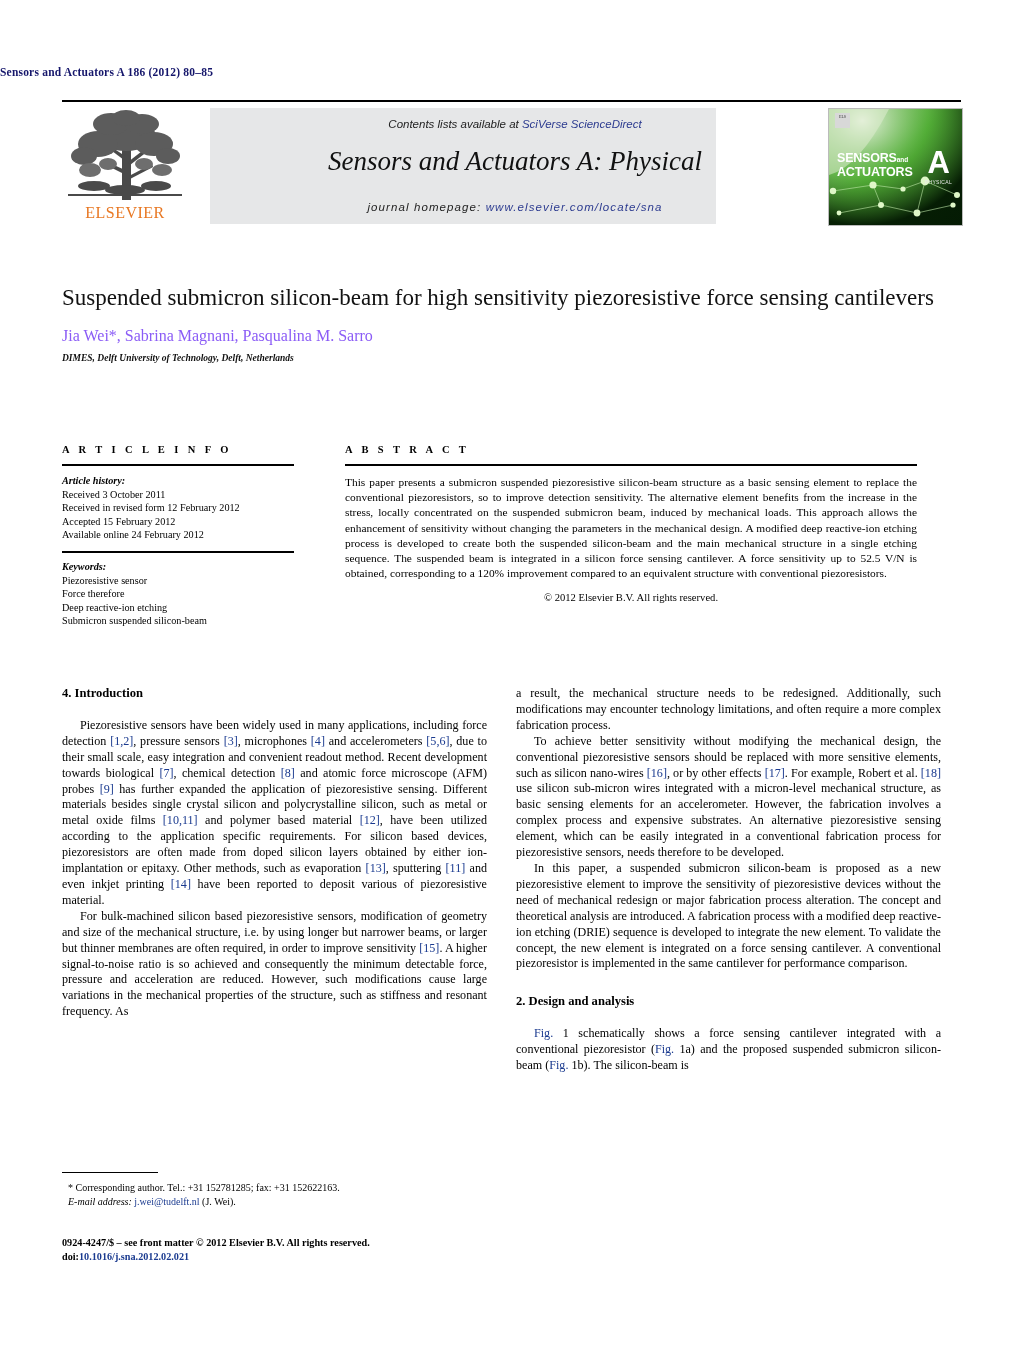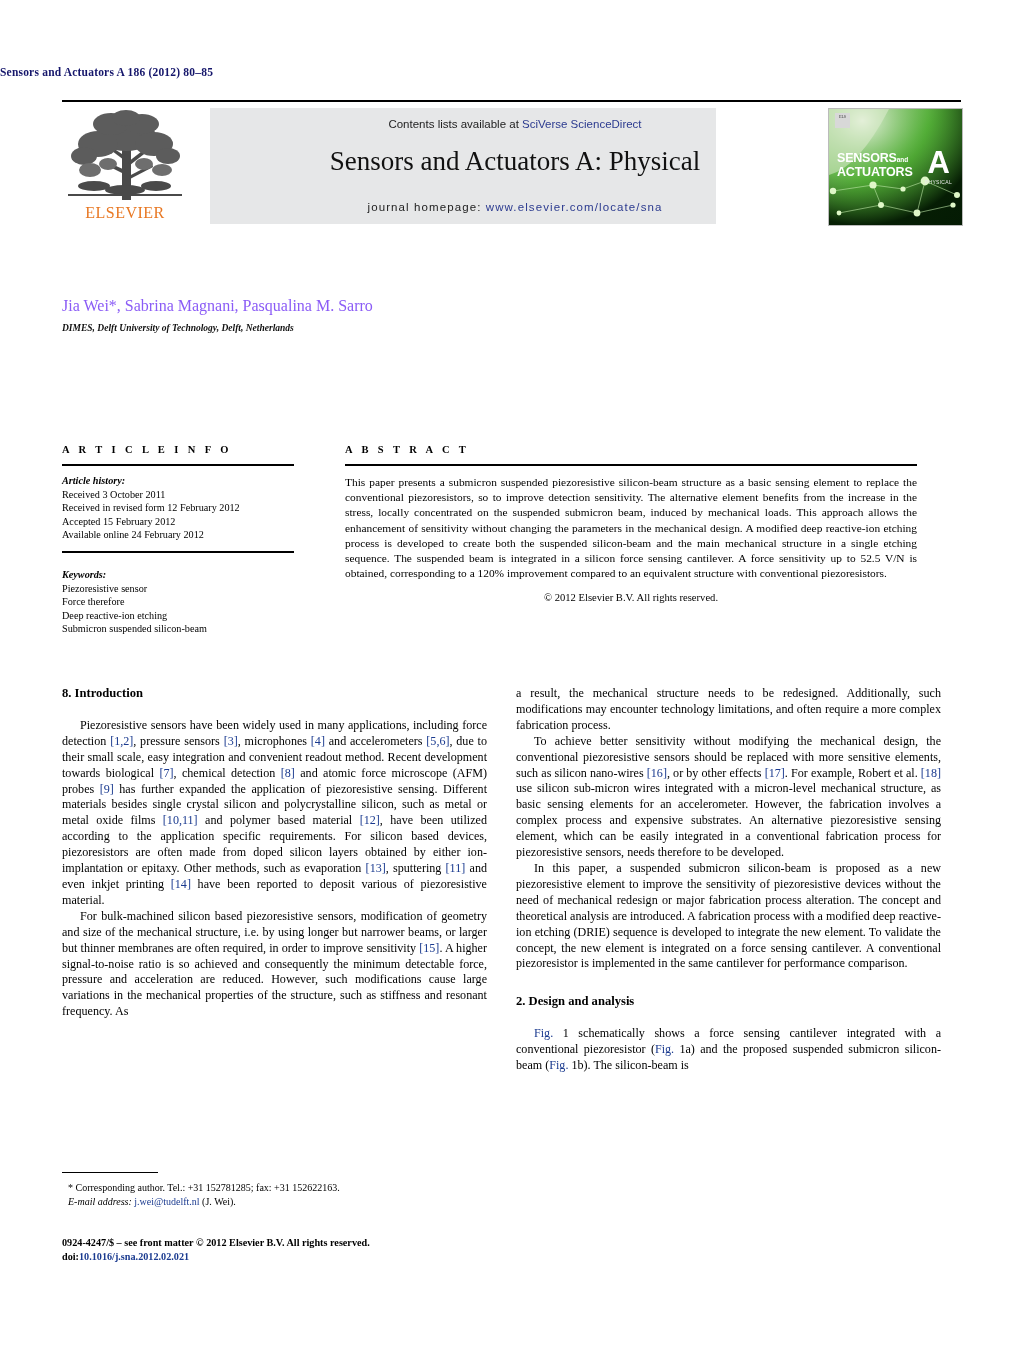--- a/index.html
+++ b/index.html
@@ -69,20 +69,21 @@
     letter-spacing: 0.5px;
     color: #e87722;
   }
   .banner {
     position: absolute;
     left: 148px;
     top: 8px;
     width: 506px;
     height: 116px;
     background: #e6e7e8;
+    font-style: italic;
   }
   .banner-contents {
     position: absolute;
     top: 10px;
     left: 0;
     width: 610px;
     text-align: center;
     font-family: "Liberation Sans", sans-serif;
     font-size: 11.5px;
     color: #222;
@@ -210,21 +211,21 @@
     margin-top: 9px;
   }
   .info-body {
     margin-top: 8px;
     font-family: "Liberation Serif", serif;
     font-size: 10.2px;
     line-height: 13.6px;
     color: #000;
   }
   .info-body .it { font-style: italic; font-weight: bold; }
-  .kw-block { margin-top: 15px; }
+  .kw-block { margin-top: 7px; }
   .abs-text {
     margin-top: 9px;
     font-family: "Liberation Serif", serif;
     font-size: 11.4px;
     line-height: 15.2px;
     text-align: justify;
     color: #000;
   }
   .abs-copy {
     margin-top: 11px;
@@ -392,20 +393,21 @@
       <div class="cover-text">
         <span>SENSORS</span><span class="small">and</span><br>
         <span>ACTUATORS</span>
       </div>
       <div class="cover-letter">A</div>
       <div class="cover-sub">PHYSICAL</div>
     </div>
   </div>
 
   <div class="title-block">
+    <div class="art-title">Suspended submicron silicon-beam for high sensitivity piezoresistive force sensing cantilevers</div>
     <div class="authors">Jia Wei*, Sabrina Magnani, Pasqualina M. Sarro</div>
     <div class="affil">DIMES, Delft University of Technology, Delft, Netherlands</div>
   </div>
 
   <div class="info-col">
     <div class="sec-label">A R T I C L E   I N F O</div>
     <div class="hr-thick info-rule-long"></div>
     <div class="info-body">
       <span class="it">Article history:</span><br>
       <span>Received 3 October 2011</span><br>
@@ -424,21 +426,21 @@
   </div>
 
   <div class="abs-col">
     <div class="sec-label">A B S T R A C T</div>
     <div class="hr-thick"></div>
     <div class="abs-text">This paper presents a submicron suspended piezoresistive silicon-beam structure as a basic sensing element to replace the conventional piezoresistors, so to improve detection sensitivity. The alternative element benefits from the increase in the stress, locally concentrated on the suspended submicron beam, induced by mechanical loads. This approach allows the enhancement of sensitivity without changing the parameters in the mechanical design. A modified deep reactive-ion etching process is developed to create both the suspended silicon-beam and the main mechanical structure in a single etching sequence. The suspended beam is integrated in a silicon force sensing cantilever. A force sensitivity up to 52.5 V/N is obtained, corresponding to a 120% improvement compared to an equivalent structure with conventional piezoresistors.</div>
     <div class="abs-copy">© 2012 Elsevier B.V. All rights reserved.</div>
   </div>
 
   <div class="col col-left">
-    <div class="sec-head">8.  Introduction</div>
+    <div class="sec-head">4.  Introduction</div>
     <p class="para">Piezoresistive sensors have been widely used in many applications, including force detection <span class="ref">[1,2]</span>, pressure sensors <span class="ref">[3]</span>, microphones <span class="ref">[4]</span> and accelerometers <span class="ref">[5,6]</span>, due to their small scale, easy integration and convenient readout method. Recent development towards biological <span class="ref">[7]</span>, chemical detection <span class="ref">[8]</span> and atomic force microscope (AFM) probes <span class="ref">[9]</span> has further expanded the application of piezoresistive sensing. Different materials besides single crystal silicon and polycrystalline silicon, such as metal or metal oxide films <span class="ref">[10,11]</span> and polymer based material <span class="ref">[12]</span>, have been utilized according to the application specific requirements. For silicon based devices, piezoresistors are often made from doped silicon layers obtained by either ion-implantation or epitaxy. Other methods, such as evaporation <span class="ref">[13]</span>, sputtering <span class="ref">[11]</span> and even inkjet printing <span class="ref">[14]</span> have been reported to deposit various of piezoresistive material.</p>
     <p class="para">For bulk-machined silicon based piezoresistive sensors, modification of geometry and size of the mechanical structure, i.e. by using longer but narrower beams, or larger but thinner membranes are often required, in order to improve sensitivity <span class="ref">[15]</span>. A higher signal-to-noise ratio is so achieved and consequently the minimum detectable force, pressure and acceleration are reduced. However, such modifications cause large variations in the mechanical properties of the structure, such as stiffness and resonant frequency. As</p>
   </div>
 
   <div class="col col-right">
     <p class="para cont">a result, the mechanical structure needs to be redesigned. Additionally, such modifications may encounter technology limitations, and often require a more complex fabrication process.</p>
     <p class="para">To achieve better sensitivity without modifying the mechanical design, the conventional piezoresistive sensors should be replaced with more sensitive elements, such as silicon nano-wires <span class="ref">[16]</span>, or by other effects <span class="ref">[17]</span>. For example, Robert et al. <span class="ref">[18]</span> use silicon sub-micron wires integrated with a micron-level mechanical structure, as basic sensing elements for an accelerometer. However, the fabrication involves a complex process and expensive substrates. An alternative piezoresistive sensing element, which can be easily integrated in a conventional fabrication process for piezoresistive sensors, needs therefore to be developed.</p>
     <p class="para">In this paper, a suspended submicron silicon-beam is proposed as a new piezoresistive element to improve the sensitivity of piezoresistive devices without the need of mechanical redesign or major fabrication process alteration. The concept and theoretical analysis are introduced. A fabrication process with a modified deep reactive-ion etching (DRIE) sequence is developed to integrate the new element. To validate the concept, the new element is integrated on a force sensing cantilever. A conventional piezoresistor is implemented in the same cantilever for performance comparison.</p>
     <div class="sec-head sec-head-2">2.  Design and analysis</div>
     <p class="para"><span class="ref">Fig.</span> 1 schematically shows a force sensing cantilever integrated with a conventional piezoresistor (<span class="ref">Fig.</span> 1a) and the proposed suspended submicron silicon-beam (<span class="ref">Fig.</span> 1b). The silicon-beam is</p>

